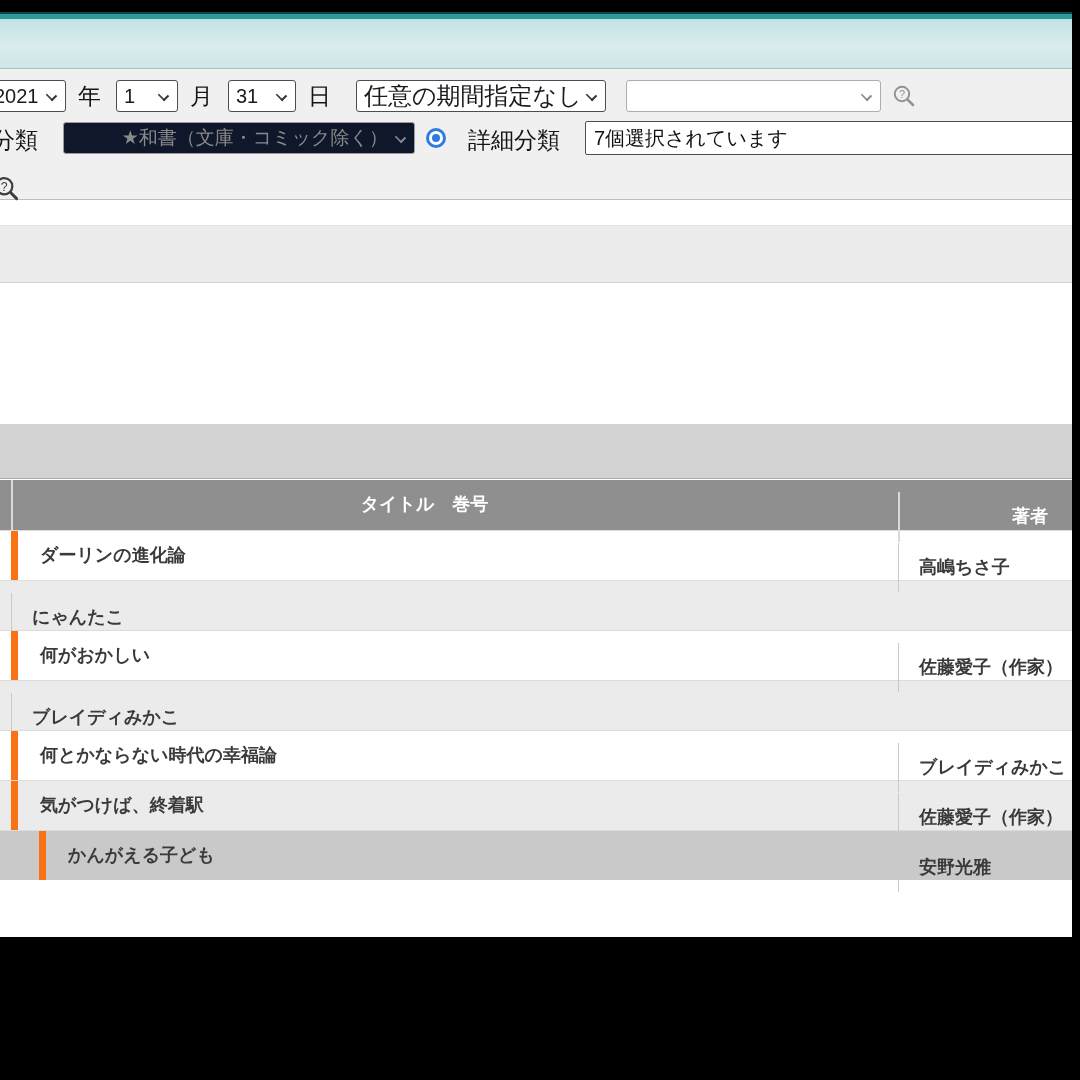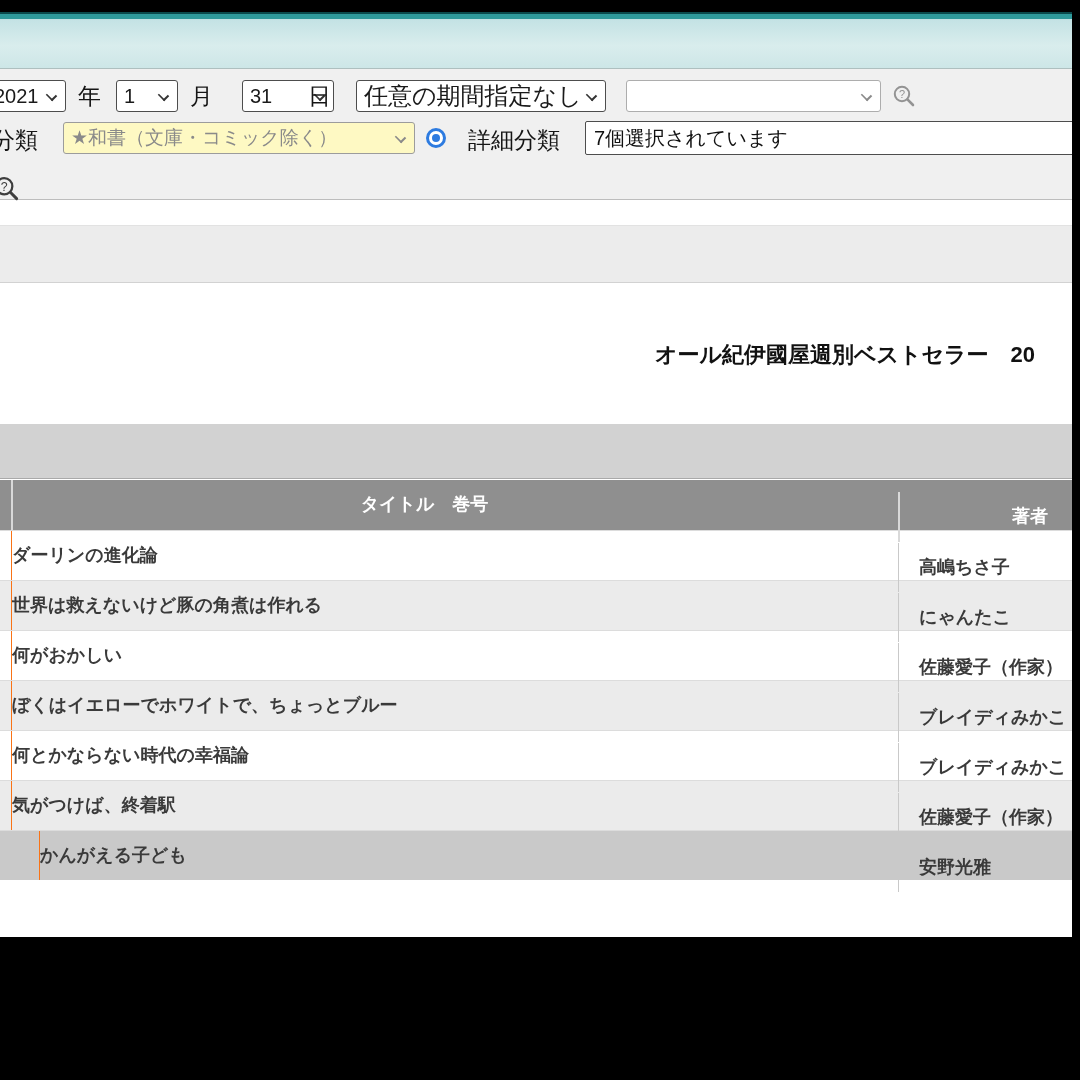--- a/index.html
+++ b/index.html
@@ -22,21 +22,21 @@
 
   .fake-select { position:absolute; height:32px; background:#fff;
                  border:1px solid #4d4d4d; border-radius:3px;
                  font-size:20px; color:#1a1a1a; line-height:30px;
                  padding:0 26px 0 7px; white-space:nowrap; overflow:hidden; }
   .fake-select .chev { position:absolute; right:9px; top:10px; width:9px; height:9px;
                  border-right:2px solid #333; border-bottom:2px solid #333;
                  transform:rotate(45deg) scale(1,.8); }
   .fake-select.light { border-color:#adadad; }
   .fake-select.light .chev { border-color:#8a8a8a; }
-  .fake-select.disabled { border-color:#9c9c9c; color:#8a8a8a; background:#fef9c3; }
+  .fake-select.disabled { border-color:#9c9c9c; color:#8a8a8a; background:#0f172a;text-align:right; }
   .fake-select.disabled .chev { border-color:#8a8a8a; }
 
   .form-label { position:absolute; font-size:23px; color:#151515; line-height:32px; }
 
   .text-input { position:absolute; height:34px; background:#fff; border:1px solid #4d4d4d;
                 border-radius:2px; font-size:20px; color:#111; line-height:32px;
                 padding:0 8px; white-space:nowrap; }
 
   .radio { position:absolute; width:20px; height:20px; border-radius:50%;
            border:3px solid #2d7be0; background:#fff; }
@@ -57,21 +57,21 @@
 
   
   .besttable { position:absolute; left:0; top:468px; width:100%; }
   .trow { display:flex; width:100%; height:50px; align-items:center; font-size:18px;font-weight:bold; }
   .thead { background:#8f8f8f; color:#fff; }
   .thead .c-title { border-left:2px solid #d9d9d9; text-align:center; padding-right:62px; }
   .thead .c-author { border-left:2px solid #d9d9d9; text-align:right; padding-right:24px; }
   .tbody .trow { background:#fff; color:#3a3a3a; border-top:1px solid #dcdcdc; }
   .tbody .trow:nth-child(even) { background:#ebebeb; }
   .tbody .trow.highlighted { background:#c9c9c9;gap:28px; }
-  .tbody .c-title  { border-left:1px solid #f97316; padding-left:0; }
+  .tbody .c-title  { border-left:7px solid #f97316; padding-left:22px; }
   .tbody .c-author { border-left:1px solid #c9c9c9; padding-left:20px; }
   .c-rank   { width:11px; flex:none; height:100%; }
   .c-title  { flex:1; height:100%; line-height:49px; white-space:nowrap; overflow:hidden; }
   .c-author { width:174px; flex:none; height:100%; line-height:49px; white-space:nowrap; overflow:hidden;margin-top:24px; }
 </style>
 </head>
 <body>
 
 <div class="screen">
 
@@ -85,21 +85,21 @@
       <span class="chev"></span>
     </div>
     <div class="form-label" style="left:78px; top:11px;">年</div>
 
     <div class="fake-select" style="left:116px; top:11px; width:62px;">
       <span>1</span>
       <span class="chev"></span>
     </div>
     <div class="form-label" style="left:190px; top:11px;">月</div>
 
-    <div class="fake-select" style="left:242px; top:11px; width:92px;">
+    <div class="fake-select" style="left:228px; top:11px; width:68px;">
       <span>31</span>
       <span class="chev"></span>
     </div>
     <div class="form-label" style="left:308px; top:11px;">日</div>
 
     <div class="fake-select" style="left:356px; top:11px; width:250px; font-size:24px;">
       <span>任意の期間指定なし</span>
       <span class="chev"></span>
     </div>
 
@@ -131,49 +131,46 @@
 
     <svg class="help-ico" style="left:-7px; top:106px; color:#3e3e3e;" width="27" height="27" viewBox="0 0 24 24">
       <circle cx="10" cy="10" r="7.2" fill="none" stroke="currentColor" stroke-width="2"></circle>
       <line x1="15.4" y1="15.4" x2="21" y2="21" stroke="currentColor" stroke-width="2.6" stroke-linecap="round"></line>
       <text x="10" y="13.8" font-size="11" text-anchor="middle" fill="currentColor">?</text>
     </svg>
   </div>
 
   <div class="band1"></div>
 
-  <div class="report-title">オール紀伊國屋週別ベストセラー　20</div>
 
   <div class="band2"></div>
 
   <div class="besttable">
     <div class="trow thead">
       <div class="c-rank"></div>
       <div class="c-title">タイトル　巻号</div>
       <div class="c-author">著者</div>
     </div>
     <div class="tbody" id="table-body">
         <div class="trow">
     <div class="c-rank"></div>
     <div class="c-title">ダーリンの進化論</div>
     <div class="c-author">高嶋ちさ子</div>
   </div>
         <div class="trow">
     <div class="c-rank"></div>
-    <div class="c-title">世界は救えないけど豚の角煮は作れる</div>
     <div class="c-author">にゃんたこ</div>
   </div>
         <div class="trow">
     <div class="c-rank"></div>
     <div class="c-title">何がおかしい</div>
     <div class="c-author">佐藤愛子（作家）</div>
   </div>
         <div class="trow">
     <div class="c-rank"></div>
-    <div class="c-title">ぼくはイエローでホワイトで、ちょっとブルー</div>
     <div class="c-author">ブレイディみかこ</div>
   </div>
         <div class="trow">
     <div class="c-rank"></div>
     <div class="c-title">何とかならない時代の幸福論</div>
     <div class="c-author">ブレイディみかこ</div>
   </div>
         <div class="trow">
     <div class="c-rank"></div>
     <div class="c-title">気がつけば、終着駅</div>

